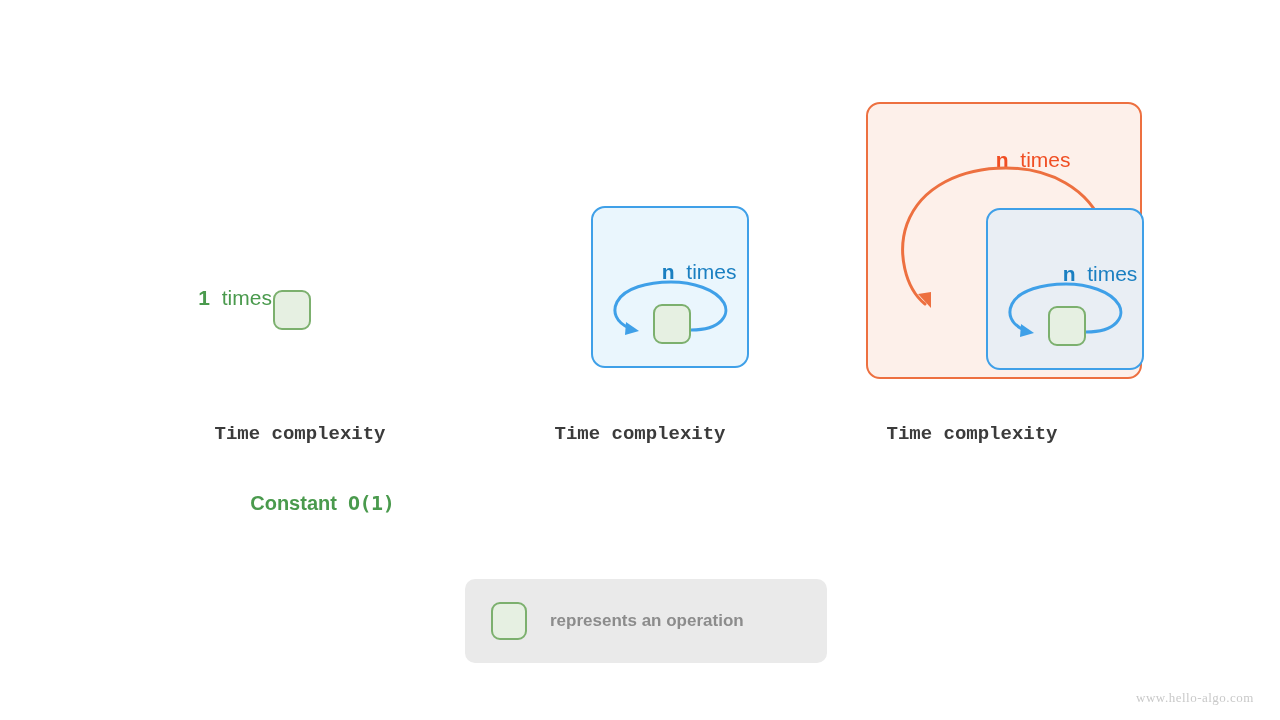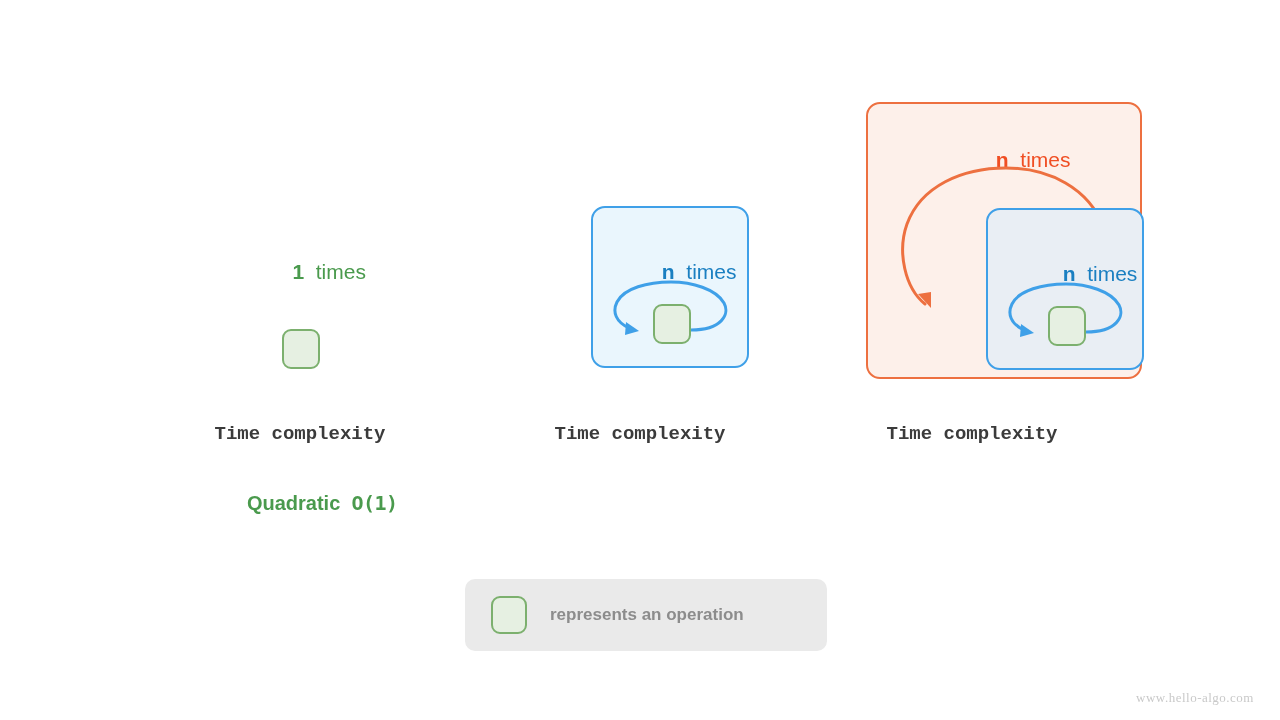--- a/index.html
+++ b/index.html
@@ -51,21 +51,20 @@
     border: 2px solid #7cb06e;
   }
 
   
   .const-wrap {
     position: absolute;
     left: 0; right: 0;
     bottom: 0;
     height: 140px;
     display: flex;
-    flex-direction: column;
     align-items: center;
   }
   .count-label {
     font-size: 21px;
     line-height: 1;
     white-space: pre;
   }
   .count-label .num {
     font-weight: bold;
   }
@@ -196,21 +195,21 @@
   .val-green  { color: #4a9a4d; }
   .val-blue   { color: #1a8ce0; }
   .val-orange { color: #f04e23; }
 
   
   .legend {
     position: absolute;
     left: 465px;
     top: 579px;
     width: 362px;
-    height: 72px;
+    height: 84px;
     background: #eaeaea;
     border-radius: 10px;
     display: flex;
     align-items: center;
     padding-left: 26px;
     box-sizing: border-box;
   }
   .legend .op-box {
     width: 36px;
     height: 38px;
@@ -246,21 +245,21 @@
         <div class="count-label count-green">
           <span class="num">1</span><span>&nbsp; </span><span>times</span>
         </div>
         <div class="op-box"></div>
       </div>
     </div>
 
     <div class="caption">
       <div class="caption-title">Time complexity</div>
       <div class="caption-value val-green">
-        <span>Quadratic</span><span>&nbsp; </span><span class="bigo">O(1)</span>
+        <span>Constant</span><span>&nbsp; </span><span class="bigo">O(1)</span>
       </div>
     </div>
   </div>
 
   <div class="column col-linear">
     <div class="diagram">
 
       <div class="loop-box loop-blue linear-box">
         <div class="box-label count-label count-blue">
           <span class="num">n</span><span>&nbsp; </span><span>times</span>

